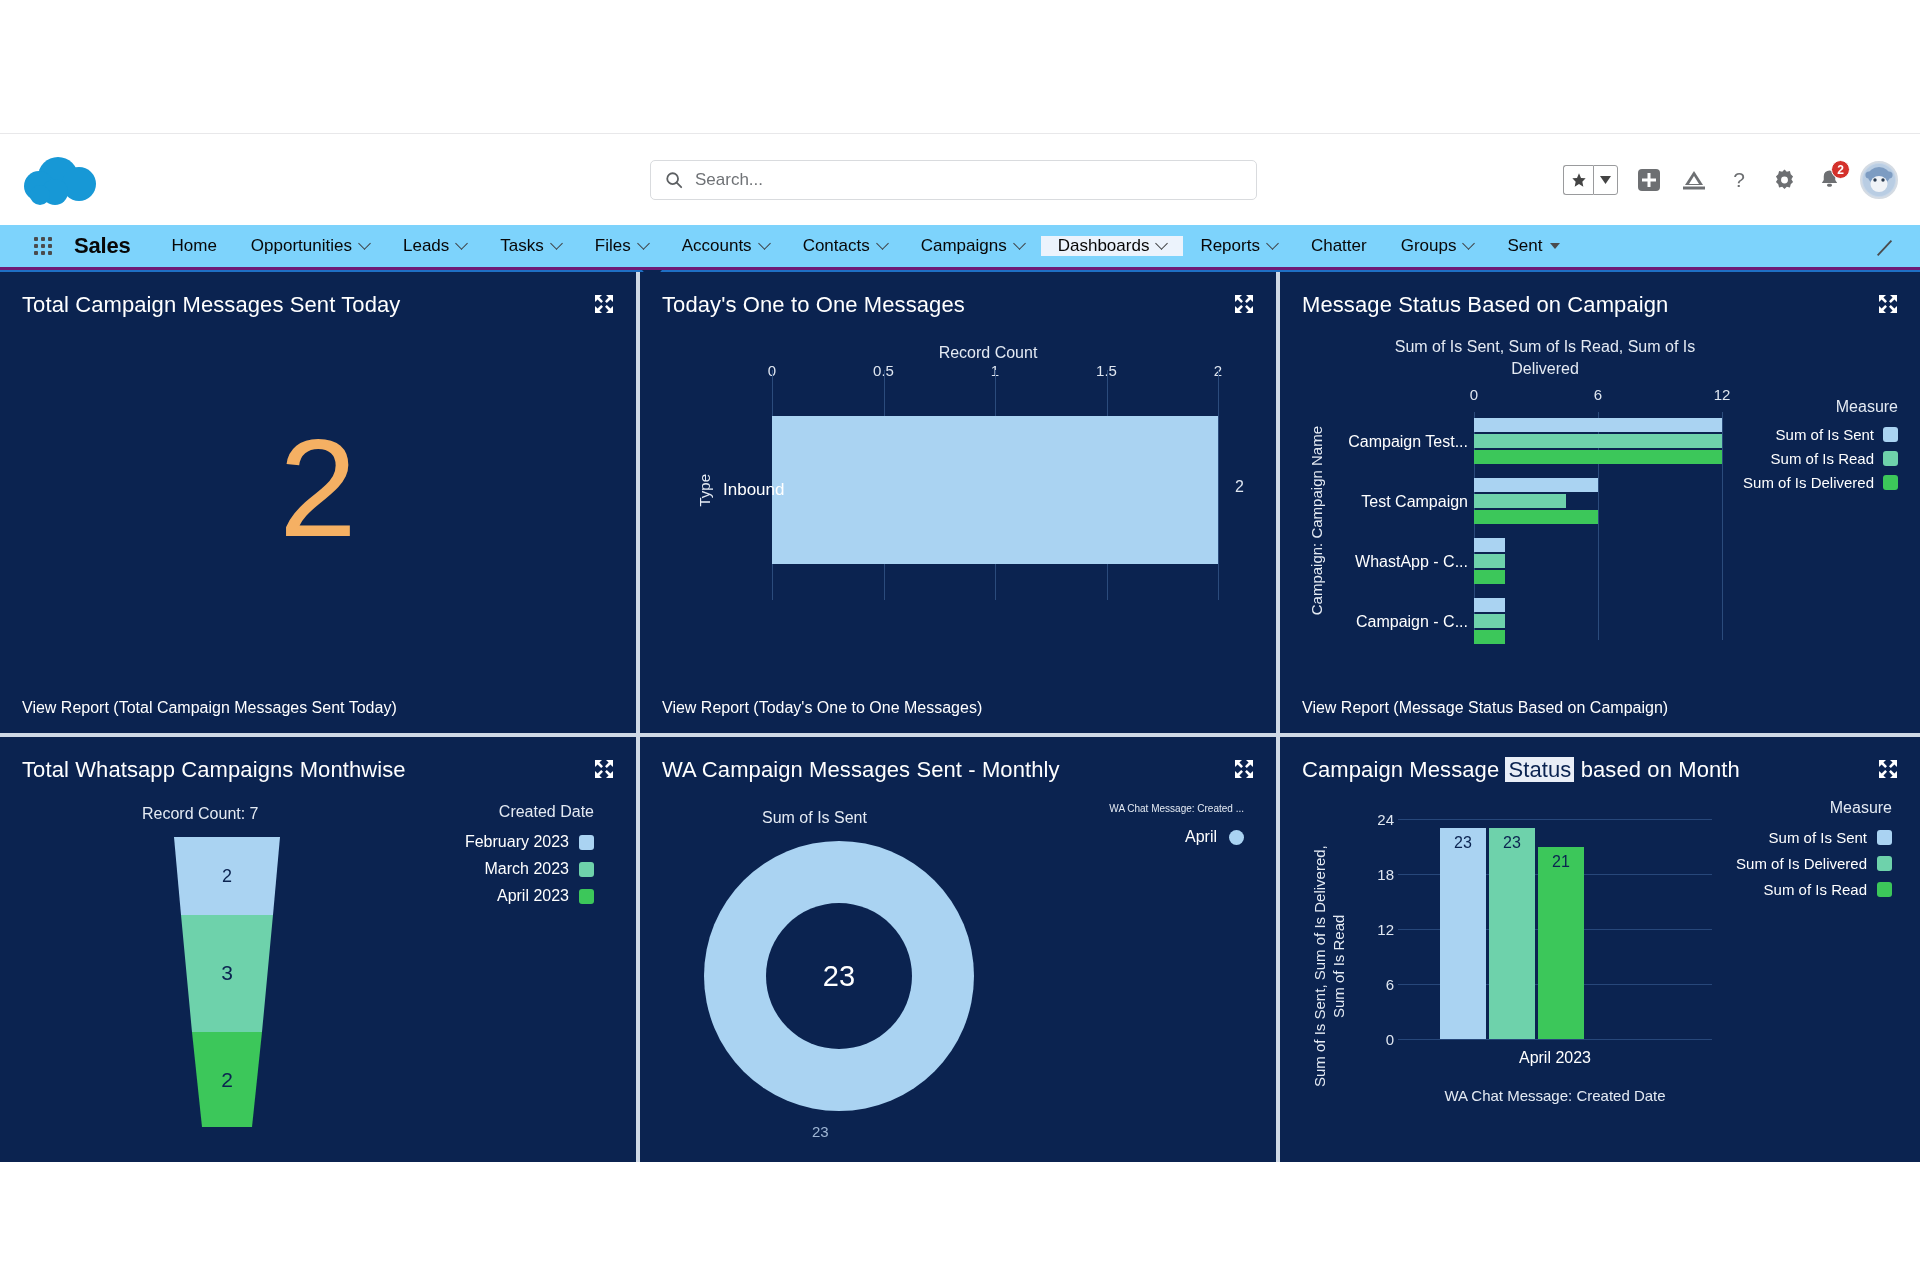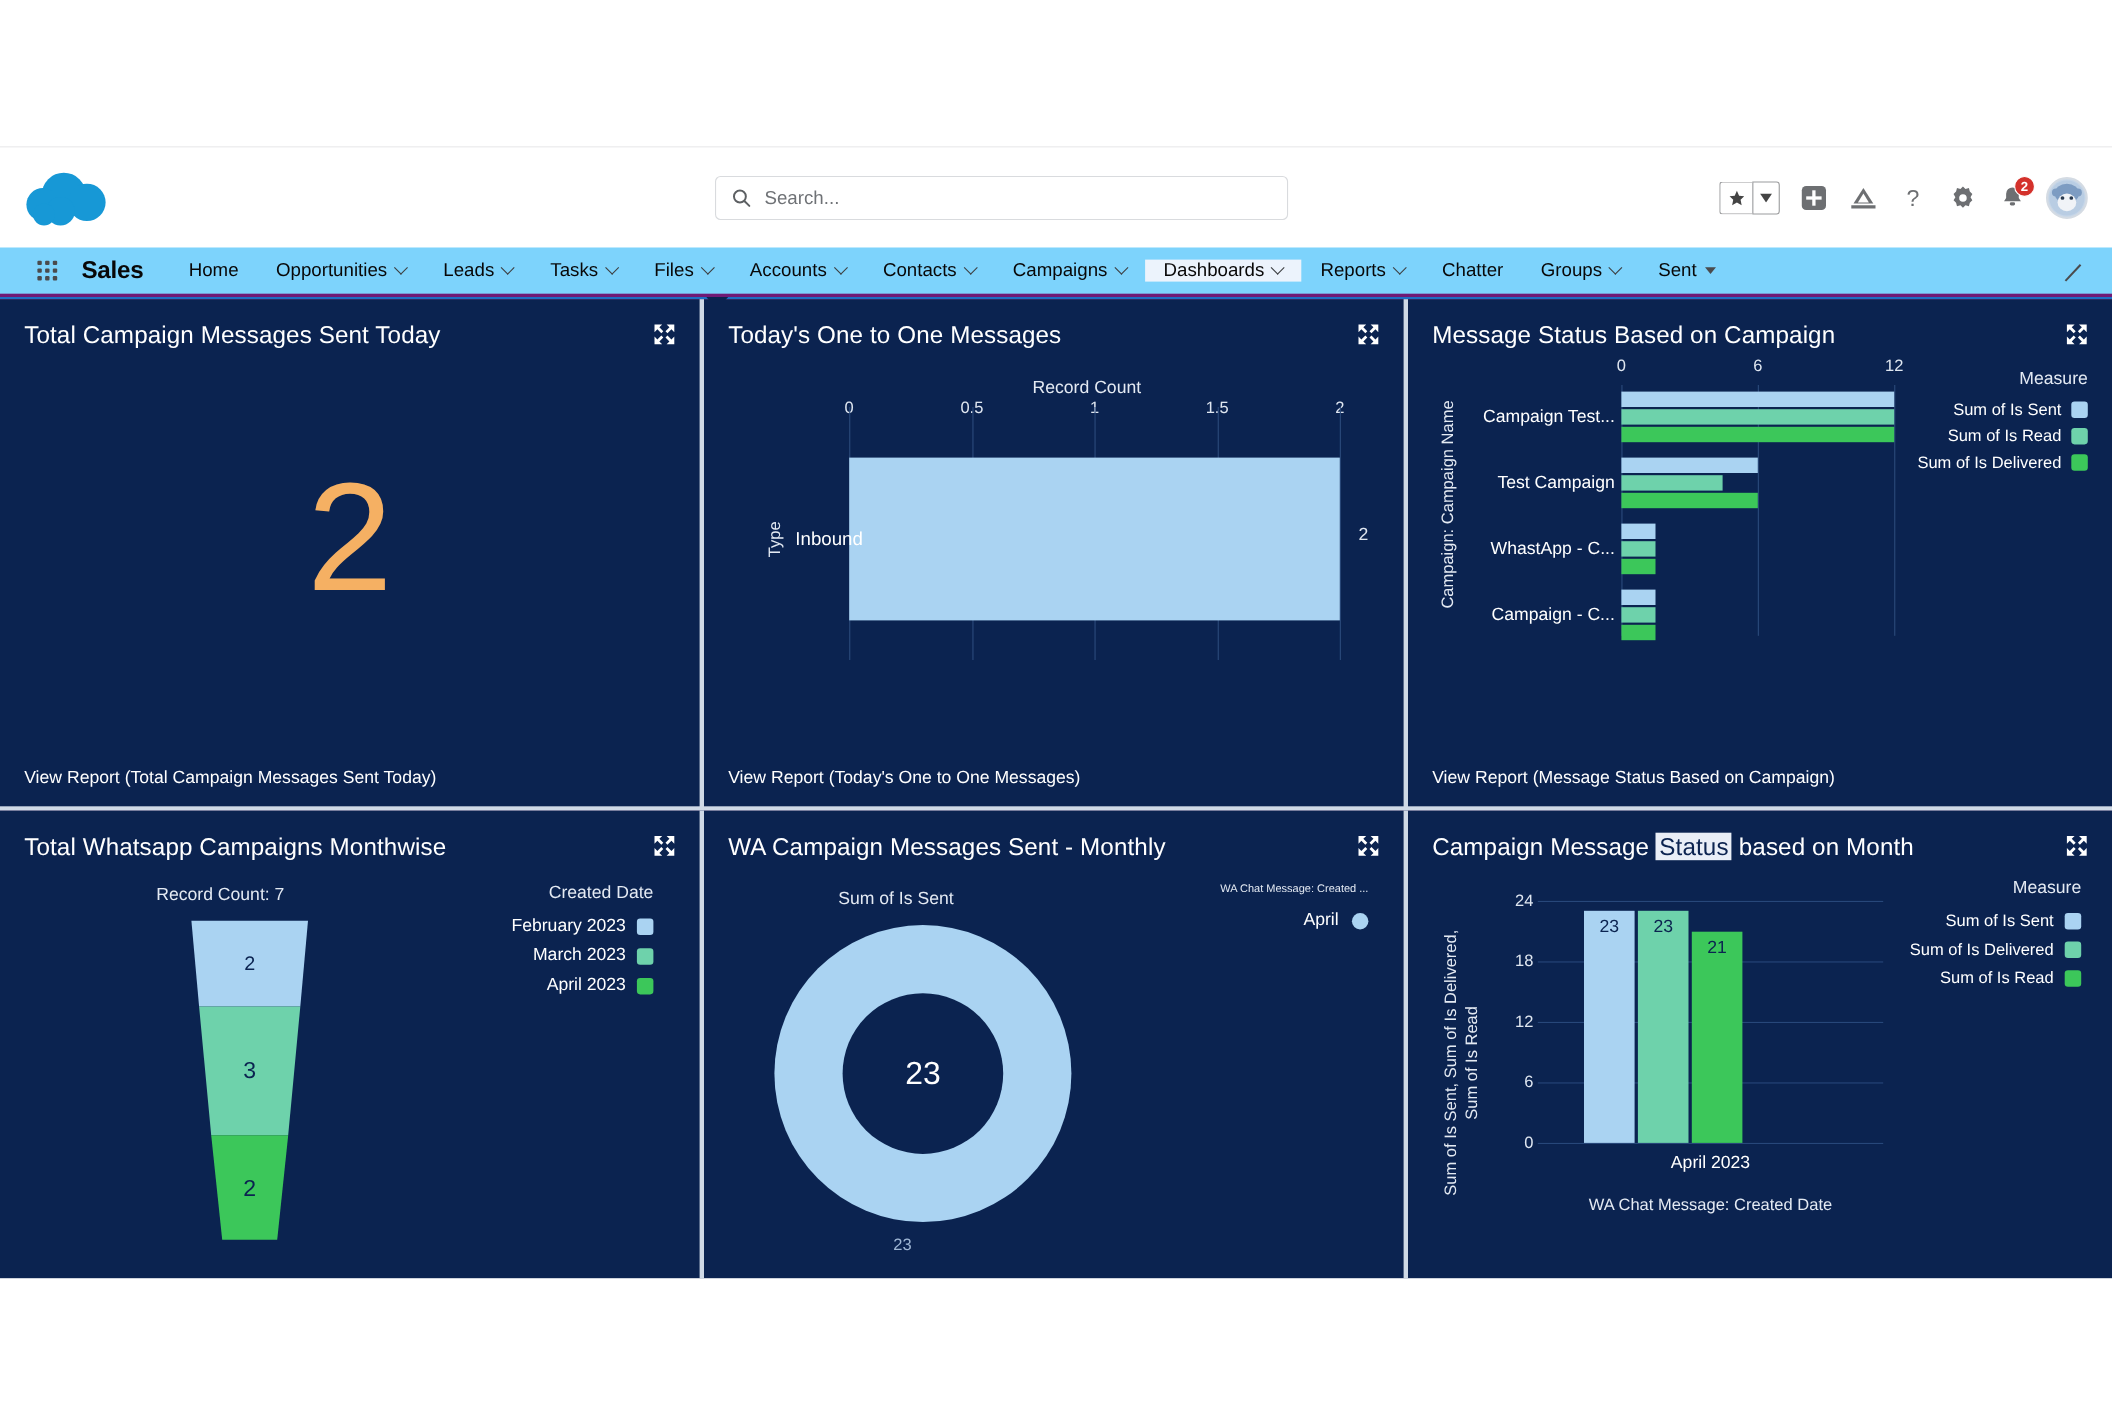--- a/index.html
+++ b/index.html
@@ -27,21 +27,21 @@
   .cloud-logo { position:relative; width:74px; height:50px; }
   .cloud-logo span { position:absolute; background:#1798d6; border-radius:50%; }
   .cl1 { width:40px; height:40px; left:14px; top:2px; }
   .cl2 { width:30px; height:30px; left:0px;  top:16px; }
   .cl3 { width:34px; height:34px; left:38px; top:12px; }
   .cl4 { width:26px; height:26px; left:18px; top:24px; }
   .cl5 { width:20px; height:20px; left:6px;  top:30px; }
 
   .search-wrap {
     position:absolute; left:650px; top:26px;
-    width:521px; height:40px;
+    width:607px; height:40px;
     background:#fff;
     border:1px solid #d9dbde;
     border-radius:5px;
     display:flex; align-items:center;
     padding:0 14px;
   }
   .search-icon { width:18px; height:18px; margin-right:12px; flex:none; }
   .search-input {
     border:none; outline:none; background:transparent;
     font-family:"Liberation Sans", sans-serif;
@@ -457,20 +457,21 @@
 
     <div class="card">
       <div class="card-title">Message Status Based on Campaign</div>
       <svg class="expand-icon" viewBox="0 0 20 20">
         <path d="M1 1h7l-2.6 2.6L9 7.2 7.2 9 3.6 5.4 1 8z" fill="#fff"></path>
         <path d="M19 1h-7l2.6 2.6L11 7.2 12.8 9l3.6-3.6L19 8z" fill="#fff"></path>
         <path d="M1 19h7l-2.6-2.6L9 12.8 7.2 11l-3.6 3.6L1 12z" fill="#fff"></path>
         <path d="M19 19h-7l2.6-2.6L11 12.8 12.8 11l3.6 3.6L19 12z" fill="#fff"></path>
       </svg>
 
+      <div class="c3-head">Sum of Is Sent, Sum of Is Read, Sum of Is Delivered</div>
 
       <div class="c3-body">
         <div class="c3-ytitle">Campaign: Campaign Name</div>
 
         <div class="c3-cats">
           <div class="c3-cat">Campaign Test...</div>
           <div class="c3-cat">Test Campaign</div>
           <div class="c3-cat">WhastApp - C...</div>
           <div class="c3-cat">Campaign - C...</div>
         </div>

